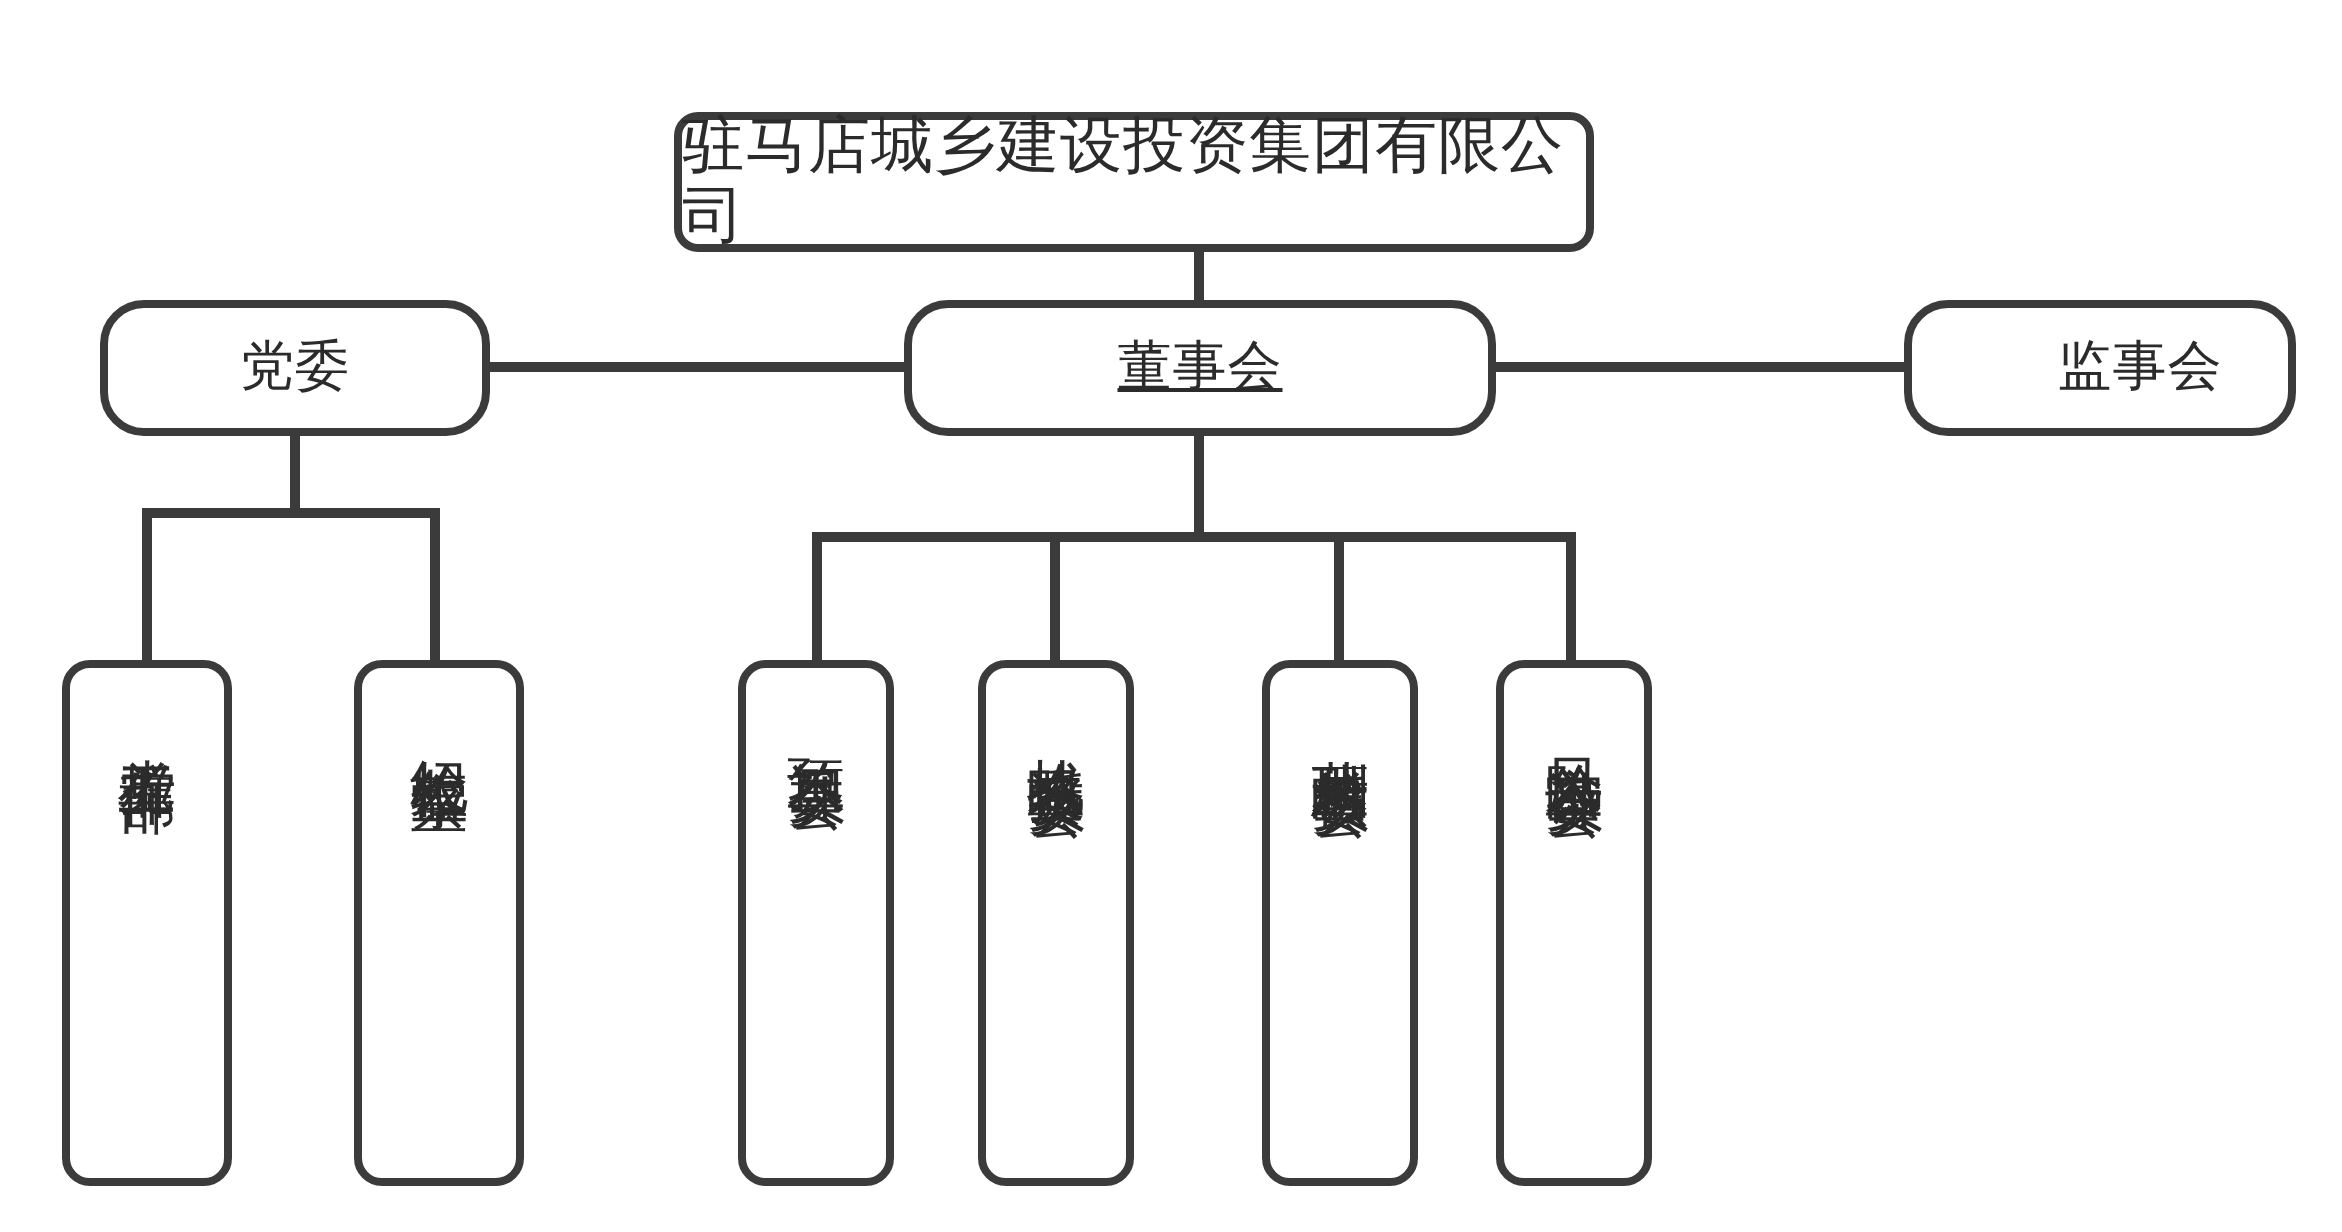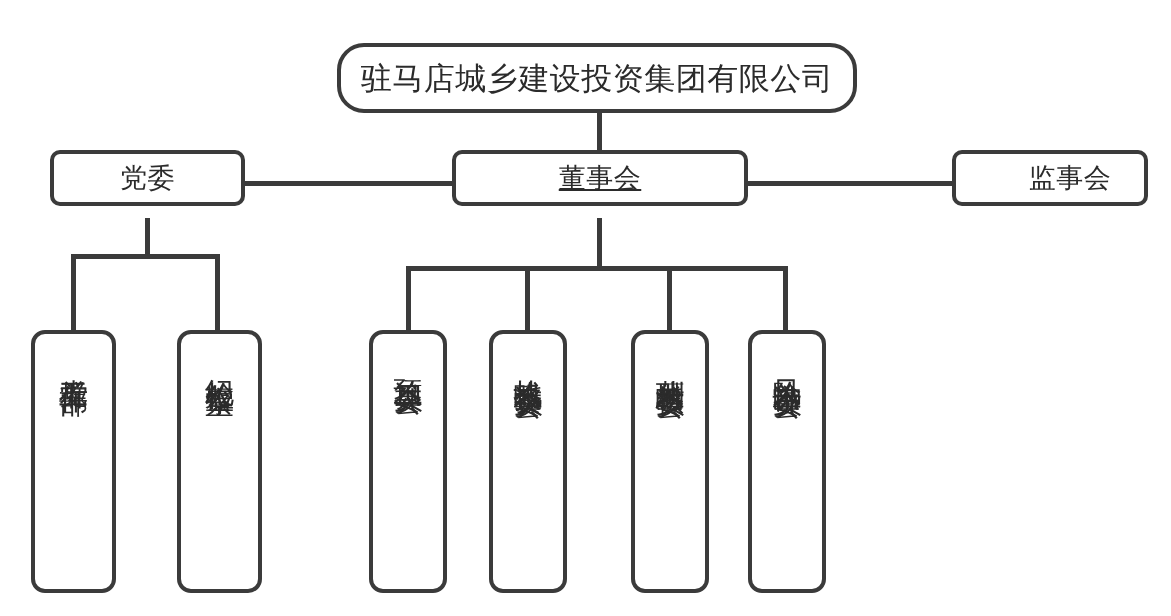--- a/index.html
+++ b/index.html
@@ -27,31 +27,31 @@
     border-radius: 14px;
     display: flex;
     align-items: center;
     justify-content: center;
     color: #2b2b2b;
     line-height: 1.12;
     letter-spacing: 0.5px;
   }
   .node.root {
     left: 337px;
-    top: 43px;
-    width: 520px;
+    top: 56px;
+    width: 460px;
     height: 70px;
     font-size: 31px;
-    border-radius: 27px;
+    border-radius: 12px;
   }
   .node.lvl2 {
     top: 150px;
-    height: 56px;
+    height: 68px;
     font-size: 27px;
-    border-radius: 10px;
+    border-radius: 22px;
   }
   .node.party   { left: 50px;  width: 195px; }
   .node.board   { left: 452px; width: 296px; text-decoration: underline; }
   .node.super   { left: 952px; width: 196px; padding-left: 40px; }
 
   .node.leaf {
     top: 330px;
     height: 263px;
     border-radius: 14px;
     font-size: 29px;

